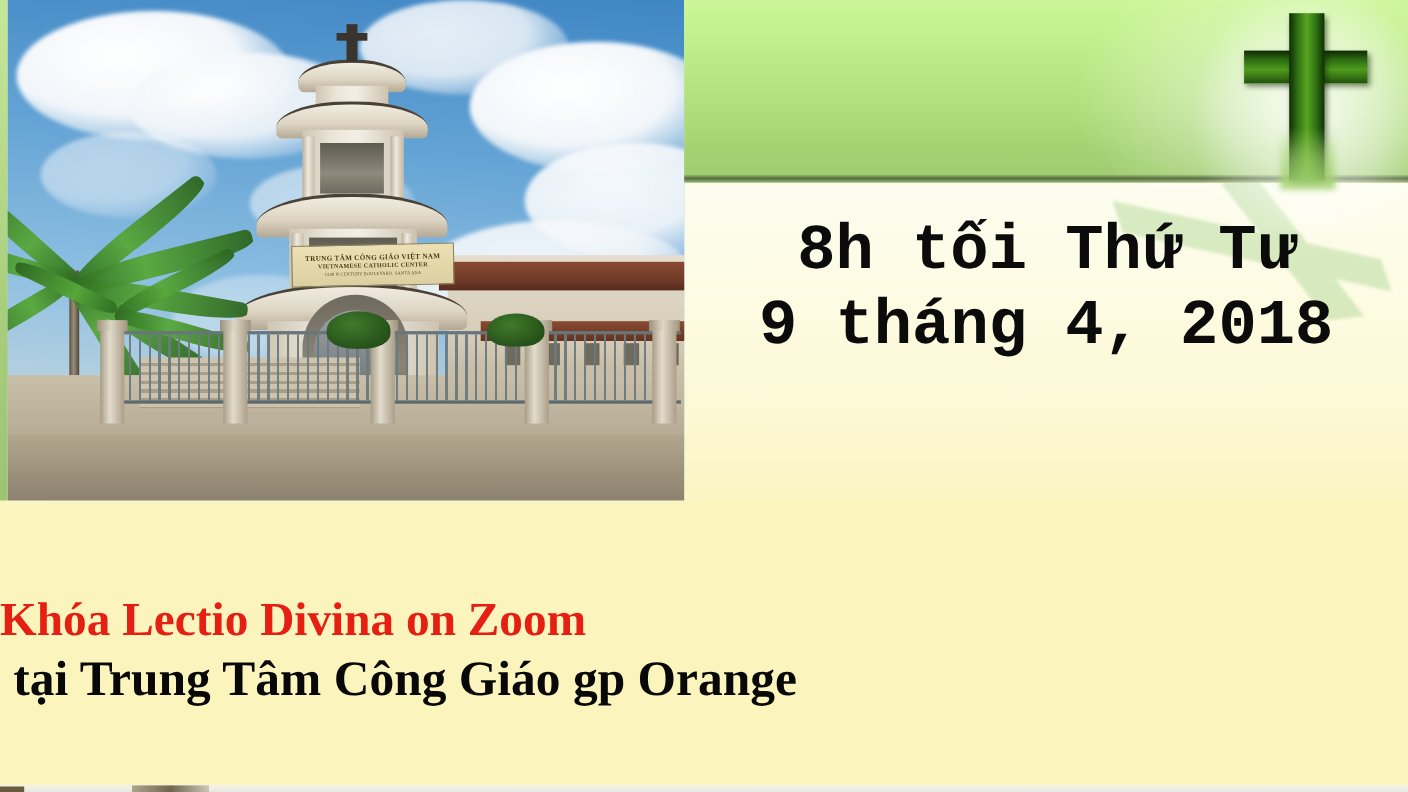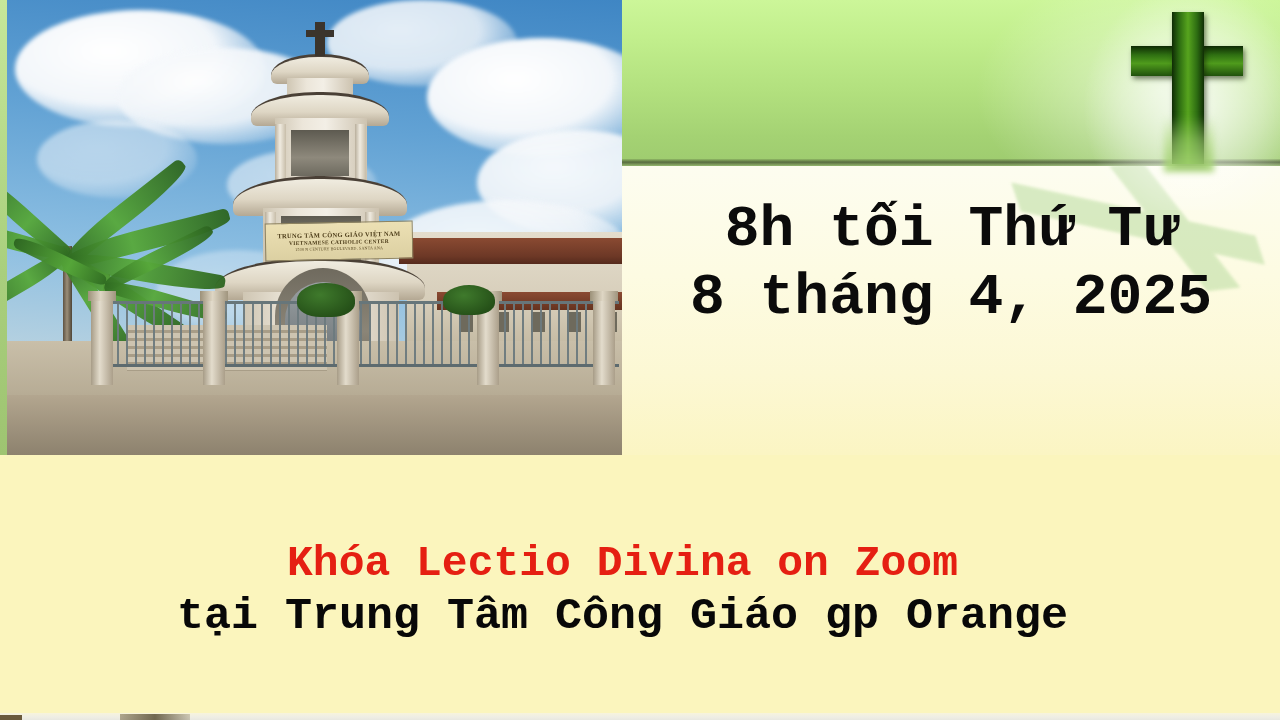--- a/index.html
+++ b/index.html
@@ -353,35 +353,35 @@
     white-space: nowrap;
     font-family: Liberation Mono, monospace;
   }
 
   
   .caption {
     position: absolute;
     left: 0; top: 538px;
     width: 1245px;
     z-index: 6;
-    text-align: center;
-    font-family: Liberation Mono, monospace;
+    font-family: Liberation Serif, serif;
     font-weight: bold;
   }
   .cap-red {
     font-size: 43px;
     line-height: 1.22;
     color: #e51f12;
     white-space: nowrap;
   }
   .cap-black {
     font-size: 45px;
     line-height: 1.22;
     color: #080808;
     white-space: nowrap;
+    padding-left: 12px;
   }
 
   
   .next-slide-sliver {
     position: absolute;
     left: 0; bottom: 0;
     width: 1280px; height: 7px;
     background: linear-gradient(180deg, #f7f4dc 0%, #efeee4 55%, #e8e8e0 100%);
     z-index: 10;
   }
@@ -497,21 +497,21 @@
   <div class="green-banner"></div>
   <div class="cross-wrap">
     <div class="cross-glow"></div>
     <div class="cross-horz"></div>
     <div class="cross-vert"></div>
     <div class="cross-fade"></div>
   </div>
 
   <div class="date-block">
     <div class="date-line">8h tối Thứ Tư</div>
-    <div class="date-line">8 tháng 4, 2025</div>
+    <div class="date-line">9 tháng 4, 2018</div>
   </div>
 
   <div class="caption">
     <div class="cap-red">Khóa Lectio Divina on Zoom</div>
     <div class="cap-black">tại Trung Tâm Công Giáo gp Orange</div>
   </div>
 
   <div class="next-slide-sliver"></div>
   <div class="sliver-mark"></div>
   <div class="sliver-mark2"></div>

